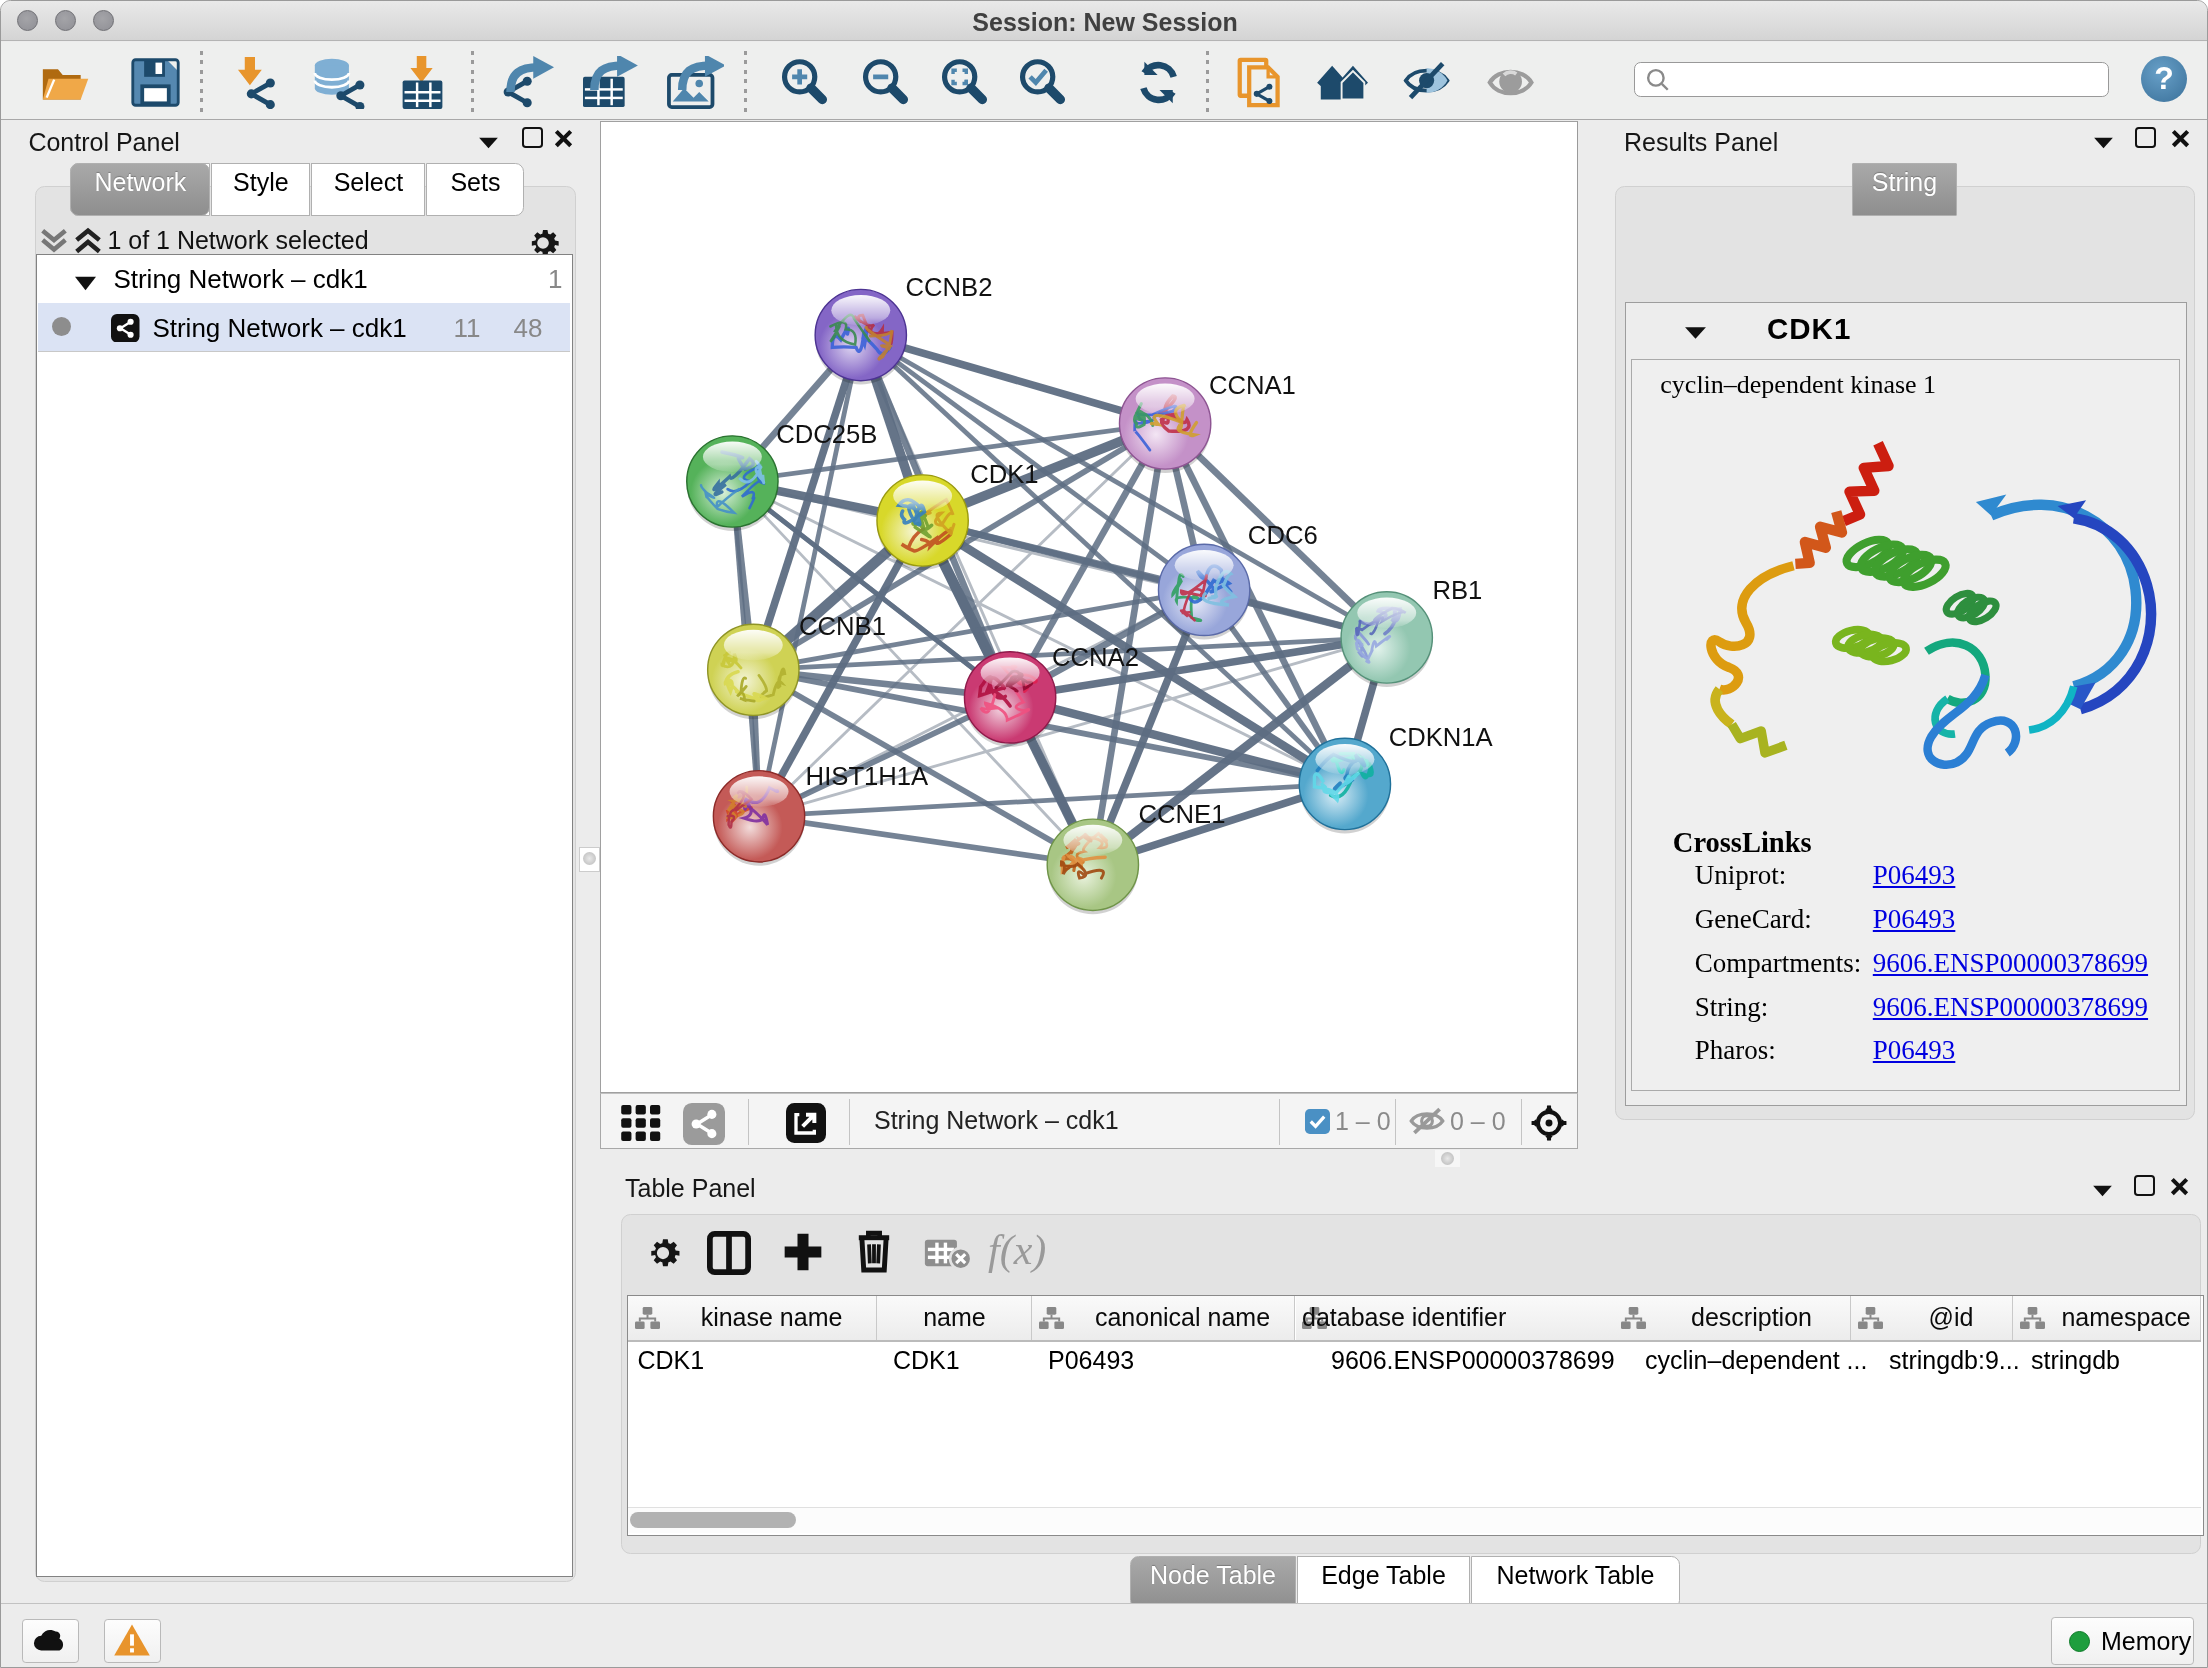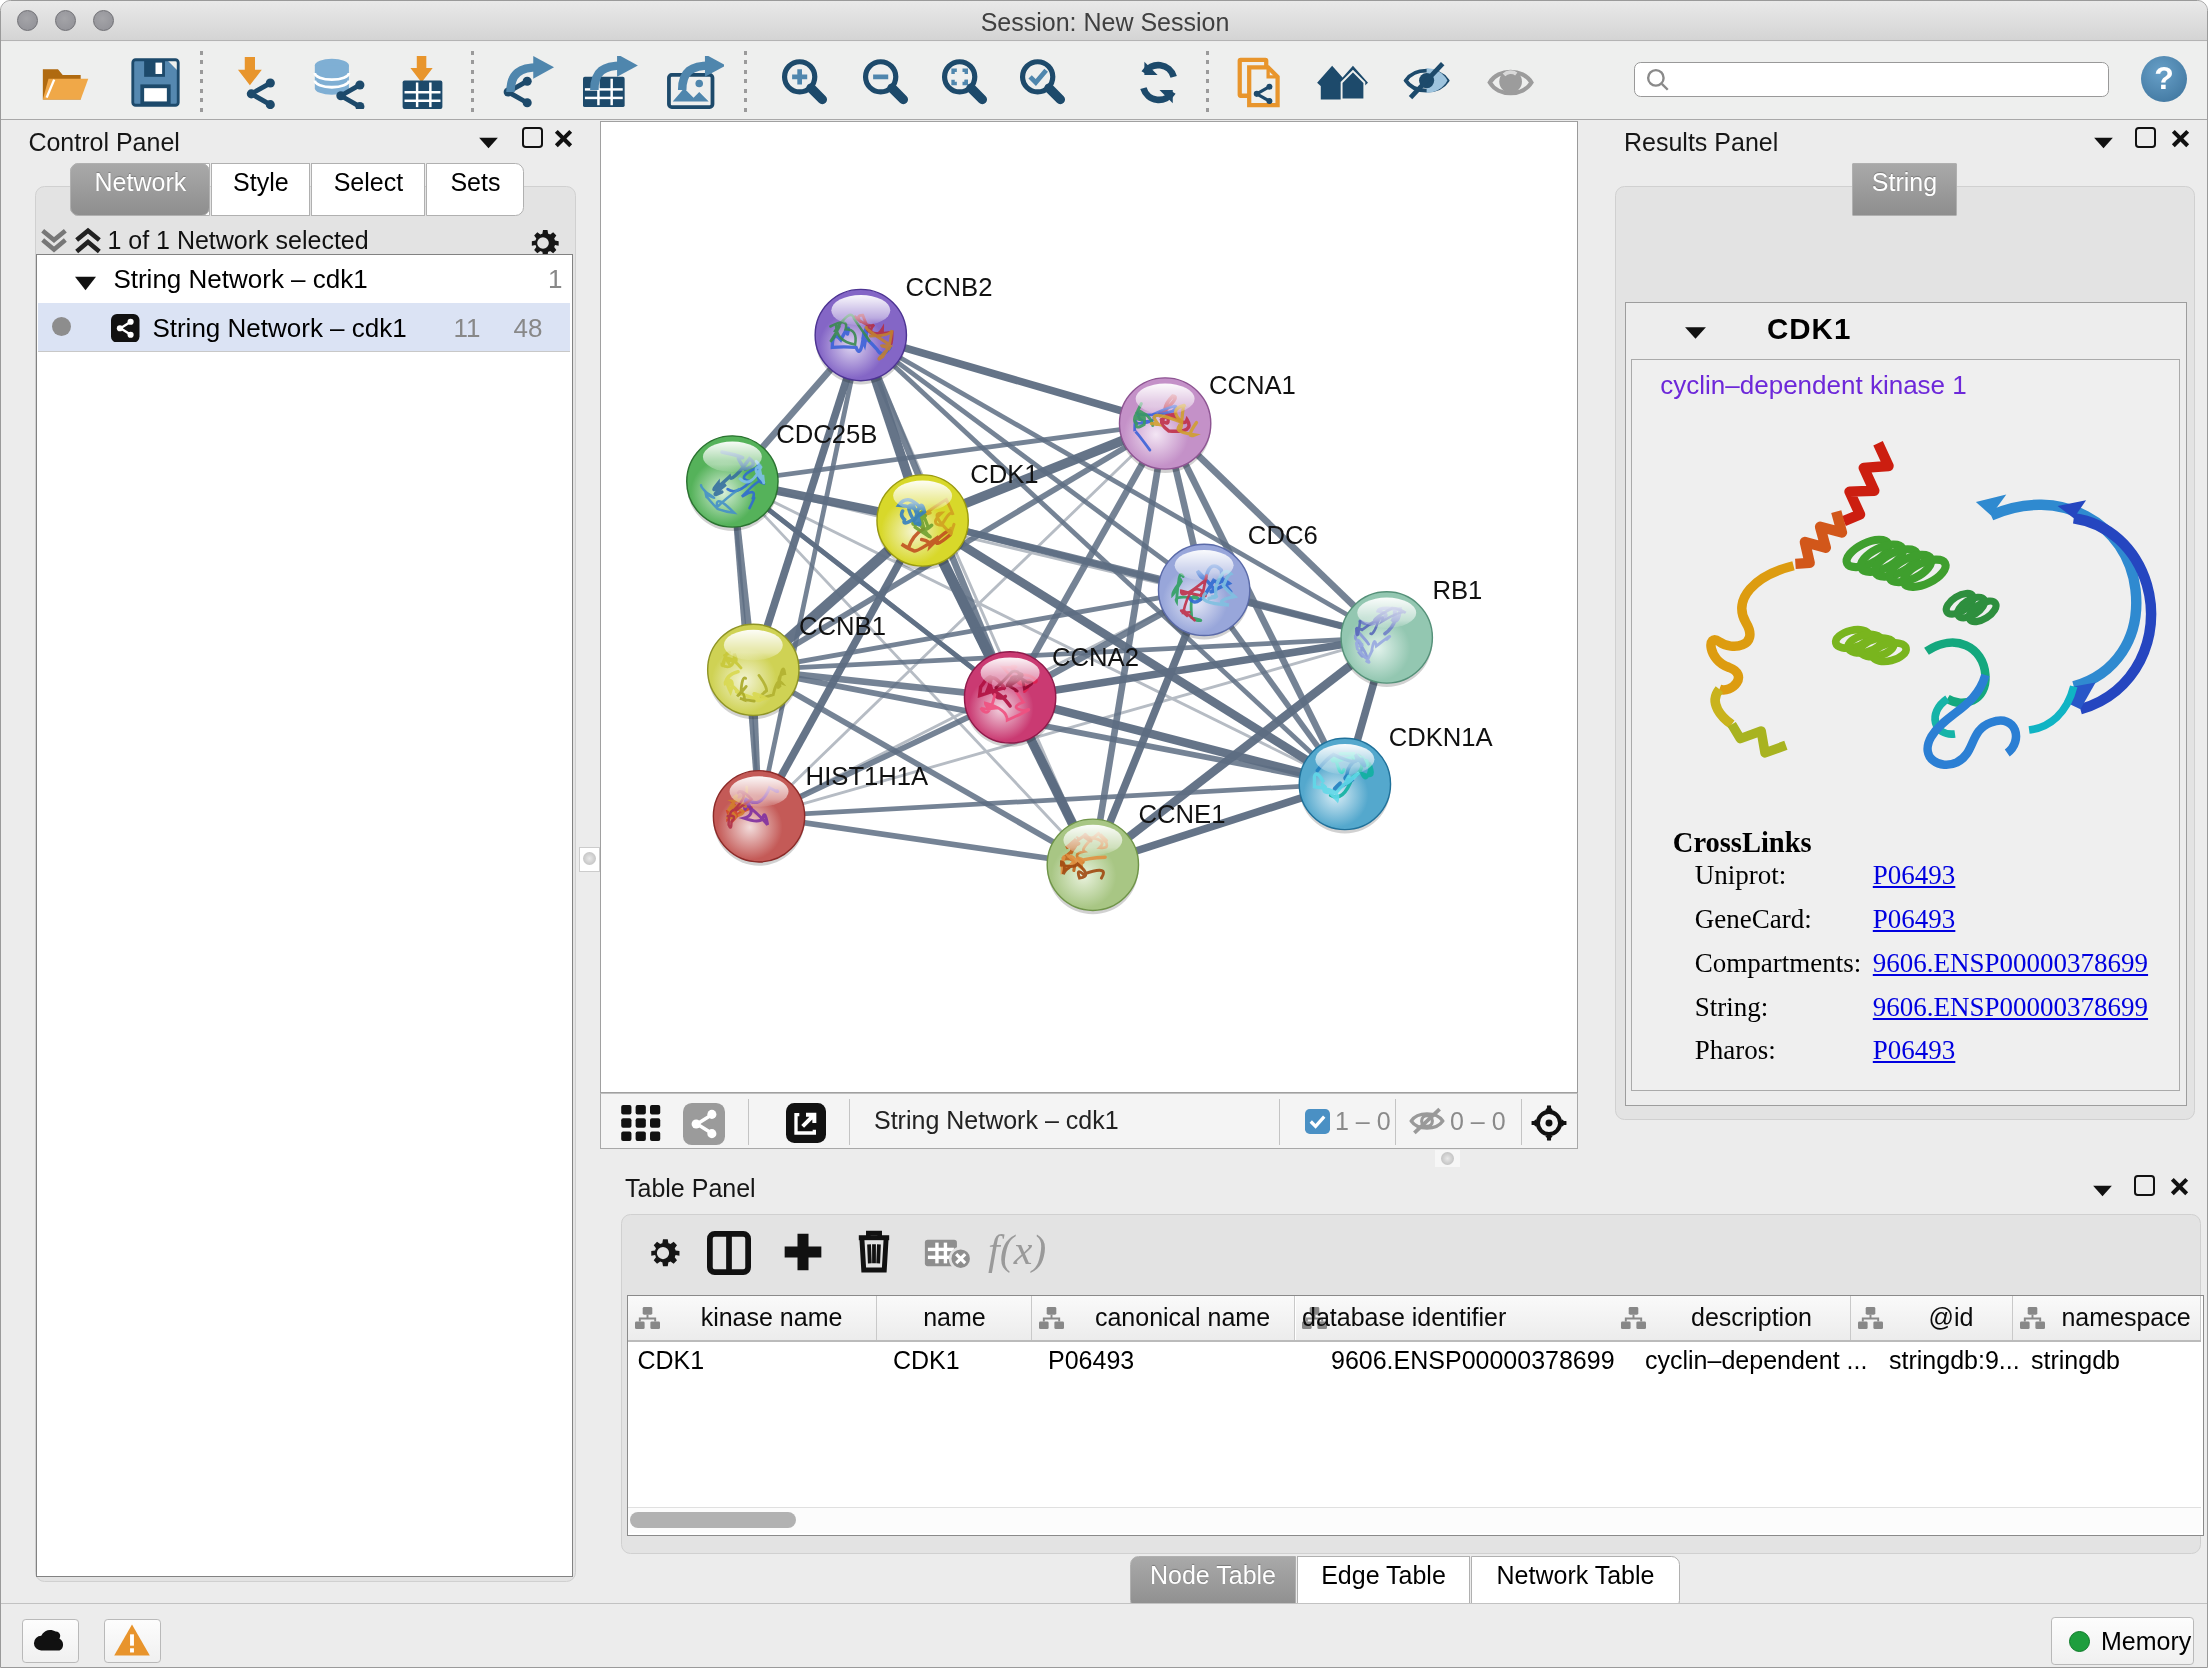--- a/index.html
+++ b/index.html
@@ -1,19 +1,19 @@
 <!DOCTYPE html>
 <html style="font-size:15px"><head><meta charset="utf-8"><style>
 *{margin:0;padding:0;box-sizing:border-box}
 html,body{width:2208px;height:1668px;background:#fff;font-family:"Liberation Sans",sans-serif;overflow:hidden}
 #win{position:absolute;left:0;top:0;width:2208px;height:1668px;background:#ececec;border-radius:10.5px 10.5px 0 0;overflow:hidden;border:1px solid #9a9a9a}
 .abs{position:absolute}
 #titlebar{left:0;top:0;width:2208px;height:40px;background:linear-gradient(#e9e9e9,#d4d4d4);border-bottom:1px solid #b4b4b4}
 .tl{width:21px;height:21px;border-radius:50%;background:radial-gradient(circle at 45% 40%,#a4a4a8,#8f8f95);border:1.9px solid #6e6e73;top:8.6px}
-#title{width:2208px;text-align:center;top:6.7px;font-size:25px;font-weight:400;color:#404040}
+#title{width:2208px;text-align:center;top:6.7px;font-size:25px;font-weight:700;color:#404040}
 #toolbar{left:0;top:41px;width:2208px;height:78px;background:#eeefee;border-bottom:1px solid #a8a8a8}
 .tbsep{top:8.6px;height:61px;width:2.9px;background-image:repeating-linear-gradient(#9a9a9a 0 3.8px,transparent 3.8px 9.5px)}
 #searchbox{left:1633px;top:20px;width:475px;height:35px;background:#fff;border:1.9px solid #999;border-radius:6.7px}
 #helpbtn{left:2140px;top:14.3px;width:46px;height:46px;border-radius:50%;background:radial-gradient(circle at 42% 35%,#68a0c8,#3a7099);color:#fff;font-size:32px;font-weight:bold;text-align:center;line-height:45px}
 
 .phead{font-size:25px;color:#161616}
 .tab{height:53px;border:1px solid #b0b0b0;background:#fff;color:#000;font-size:25px;text-align:center;line-height:36px;position:absolute}
 .tabsel{background:linear-gradient(#a9a9a9,#8e8e8e);color:#fff;text-shadow:0 -1px 1px rgba(0,0,0,.25)}
 
 #cp-content{left:23px;top:65px;width:541px;height:1396px;background:#e3e3e3;border-radius:9.5px;border:1px solid #d0d0d0}
@@ -594,21 +594,21 @@
         <path d="M3 6 L6 3 L12 9 L18 3 L21 6 L15 12 L21 18 L18 21 L12 15 L6 21 L3 18 L9 12 Z" fill="#111"></path>
       </svg>
   <div id="rp-content" class="abs" style="left:34px;top:65px"></div>
   <div class="tab tabsel abs" style="left:271px;top:42px;width:105px;border-radius:1px">String</div>
   <div class="abs" style="left:44px;top:181px;width:562px;height:804px;background:#ededed;border:1.9px solid #9d9d9d">
     <svg class="abs" style="left:57px;top:21px" width="25" height="17" viewBox="0 0 24 16">
           <path d="M2 3 L22 3 L12 14 Z" fill="#111"></path>
         </svg>
     <div class="abs" style="left:141px;top:8.6px;font-size:29.5px;font-weight:bold;color:#000;letter-spacing:1px">CDK1</div>
     <div class="abs" style="left:4.8px;top:56px;width:549px;height:732px;background:#efefef;border:1px solid #aaa">
-      <div class="abs serif" style="left:28.5px;top:9.5px;font-size:26px;color:#6d28d9;font-family:Liberation Sans, sans-serif">cyclin–dependent kinase 1</div>
+      <div class="abs serif" style="left:28.5px;top:9.5px;font-size:26px;color:#000000;font-family:Liberation Serif, serif">cyclin–dependent kinase 1</div>
       <svg class="abs" style="left:9.5px;top:68px" width="533" height="342" viewBox="0 0 560 360">
             <path d="M213 98 L230 91 L219 67 L245 66 L234 42 L260 40 L249 16" fill="none" stroke="#cc1e10" stroke-width="11" stroke-linejoin="round"></path>
             <path d="M162 143 L177 142 L172 120 L194 126 L188 104 L211 110 L205 88" fill="none" stroke="#d2571a" stroke-width="11" stroke-linejoin="round"></path>
             <path d="M160 145 C120 155 95 180 110 205 C125 230 95 235 82 225 C68 215 70 245 92 252 C114 260 95 280 82 275" fill="none" stroke="#dd9c10" stroke-width="10"></path>
             <path d="M82 275 C70 290 85 305 95 312" fill="none" stroke="#c9b31c" stroke-width="10"></path>
             <path d="M95 312 L104 327 L126 319 L130 342 L152 334" fill="none" stroke="#a8b320" stroke-width="10" stroke-linejoin="round"></path>
             <ellipse cx="238" cy="132" rx="24" ry="11" fill="none" stroke="#3f9f2e" stroke-width="8.5" transform="rotate(-26 238 132)"></ellipse>
             <ellipse cx="253" cy="137" rx="24" ry="11" fill="none" stroke="#3f9f2e" stroke-width="8.5" transform="rotate(-26 253 137)"></ellipse>
             <ellipse cx="268" cy="142" rx="24" ry="11" fill="none" stroke="#3f9f2e" stroke-width="8.5" transform="rotate(-26 268 142)"></ellipse>
             <ellipse cx="283" cy="148" rx="24" ry="11" fill="none" stroke="#3f9f2e" stroke-width="8.5" transform="rotate(-26 283 148)"></ellipse>

